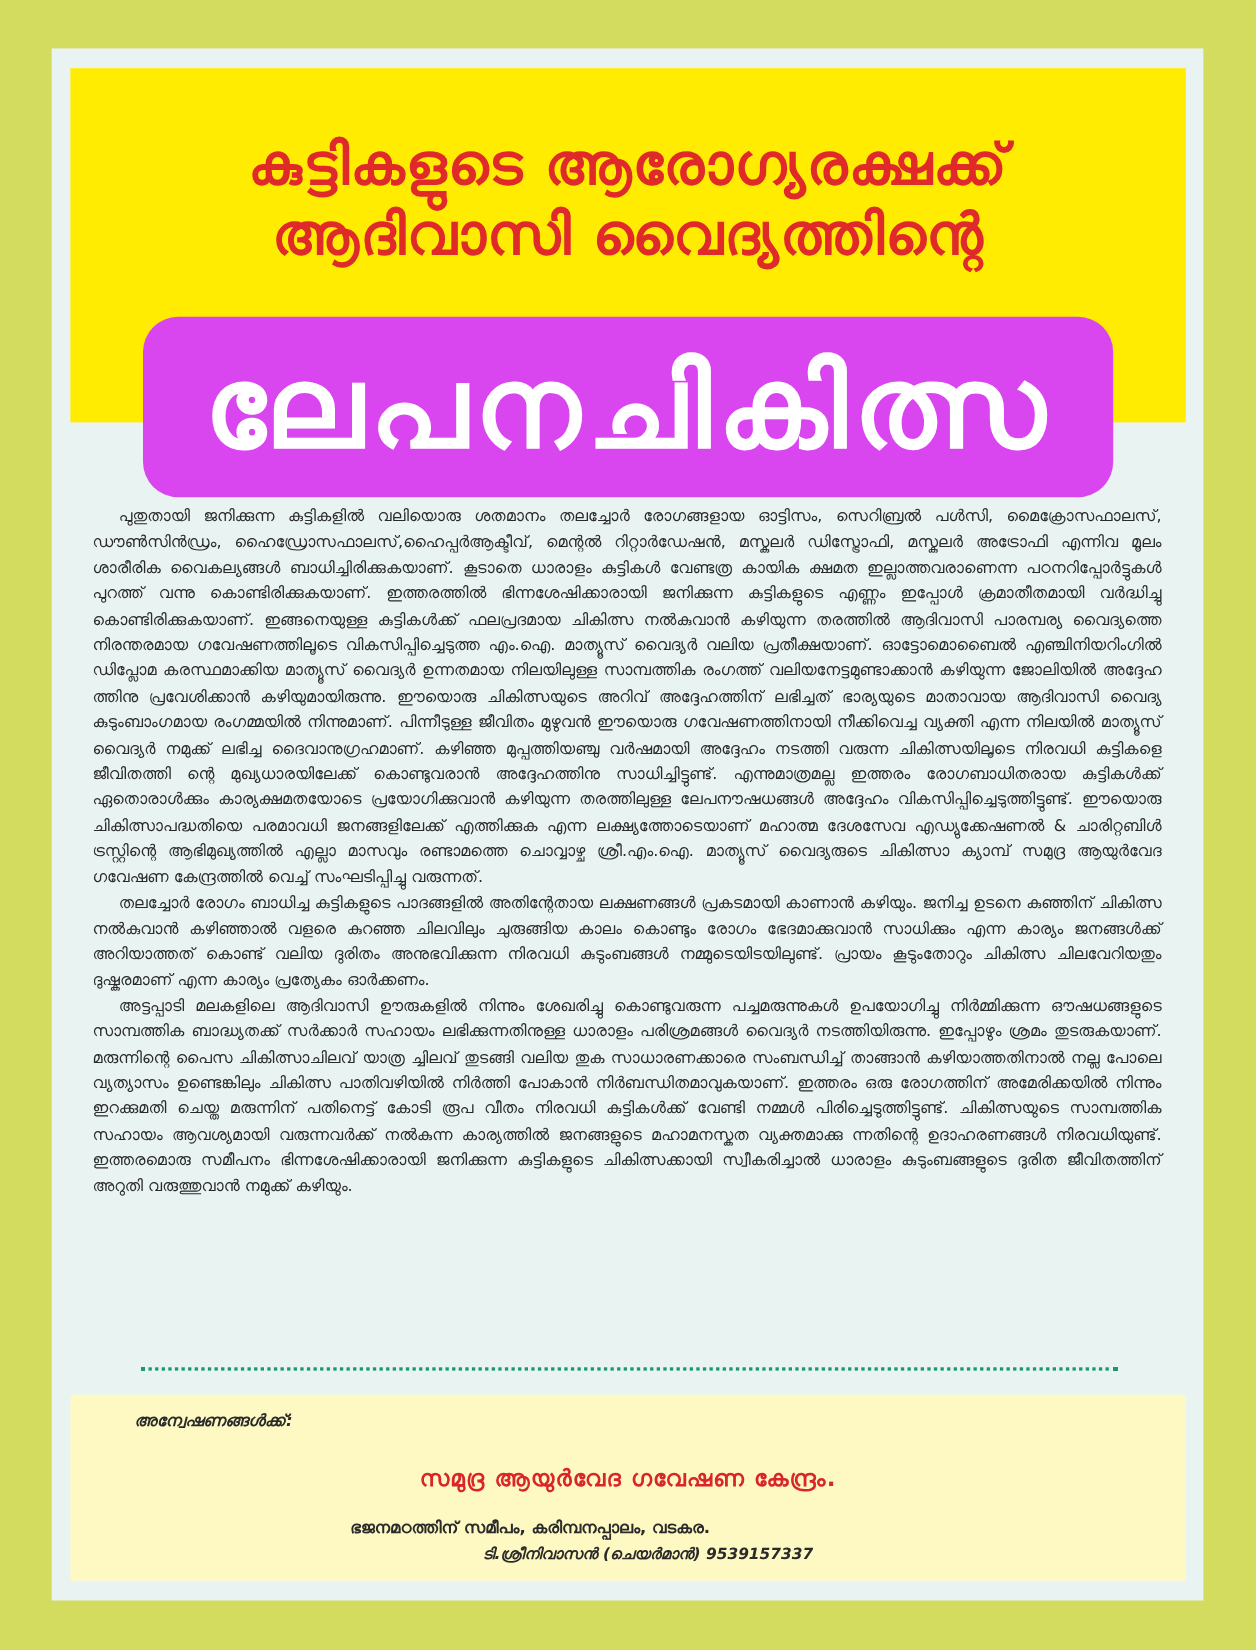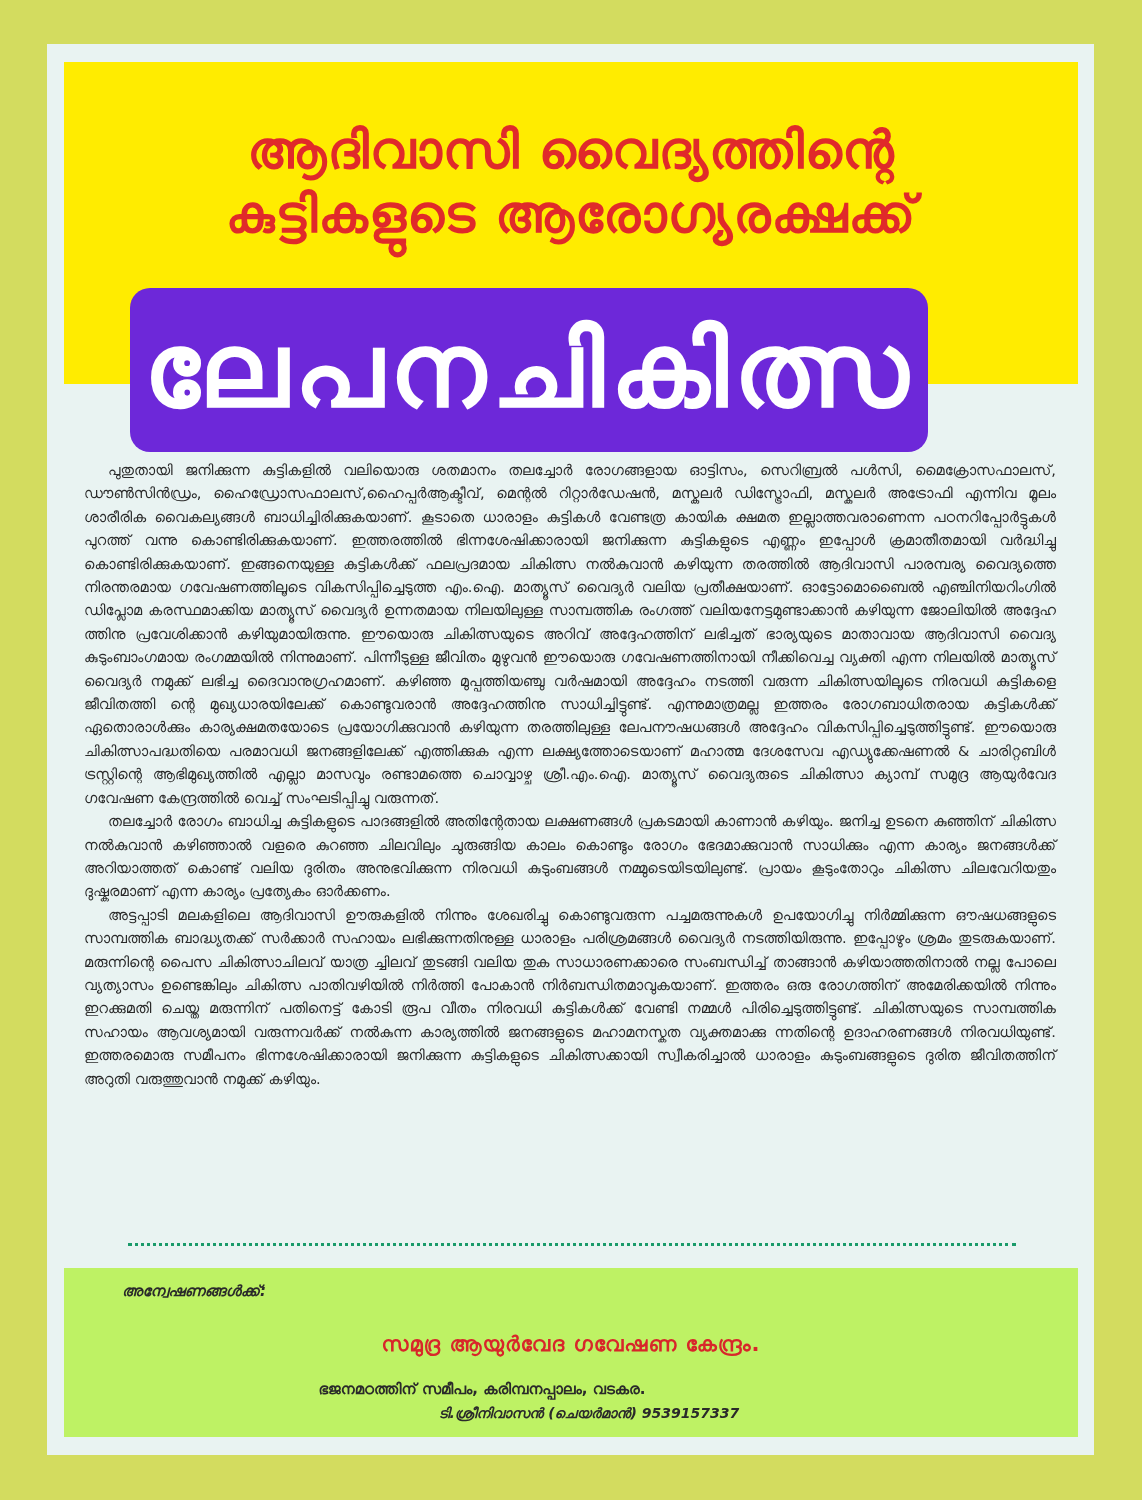--- a/index.html
+++ b/index.html
@@ -39,24 +39,24 @@
       font-weight: bold;
       font-size: 52px;
       line-height: 64px;
       letter-spacing: 1px;
     }
     .headline div { white-space: nowrap; }
     .green-box {
       position: absolute;
       left: 130px;
       top: 288px;
-      width: 798px;
+      width: 882px;
       height: 164px;
-      background: #6d28d9;
-      border-radius: 20px;
+      background: #d946ef;
+      border-radius: 32px;
       display: flex;
       align-items: center;
       justify-content: center;
     }
     .green-box span {
       color: #ffffff;
       font-weight: bold;
       font-size: 104px;
       letter-spacing: 6px;
       white-space: nowrap;
@@ -83,21 +83,21 @@
       width: 888px;
       height: 0;
       border-top: 3px dotted #1a9a6a;
     }
     .footer {
       position: absolute;
       left: 64px;
       top: 1268px;
       width: 1014px;
       height: 169px;
-      background: #bef264;
+      background: #fef9c3;
     }
     .enquiry-label {
       position: absolute;
       left: 58px;
       top: 14px;
       font-size: 15px;
       font-weight: bold;
       font-style: italic;
       color: #2a2a2a;
     }
@@ -146,22 +146,22 @@
     }
   </style>
 </head>
 <body>
 
 <div class="panel"></div>
 
 <div class="top-yellow"></div>
 
 <div class="headline">
+  <div>കുട്ടികളുടെ ആരോഗ്യരക്ഷക്ക്</div>
   <div>ആദിവാസി വൈദ്യത്തിന്റെ</div>
-  <div>കുട്ടികളുടെ ആരോഗ്യരക്ഷക്ക്</div>
 </div>
 
 <div class="green-box">
   <span>ലേപനചികിത്സ</span>
 </div>
 
 <div class="body-text">
   <p>പുതുതായി ജനിക്കുന്ന കുട്ടികളിൽ വലിയൊരു ശതമാനം തലച്ചോർ രോഗങ്ങളായ ഓട്ടിസം, സെറിബ്രൽ പൾസി, മൈക്രോസഫാലസ്, ഡൗൺസിൻഡ്രം, ഹൈഡ്രോസഫാലസ്,ഹൈപ്പർആക്ടീവ്, മെന്റൽ റിറ്റാർഡേഷൻ, മസ്കുലർ ഡിസ്ട്രോഫി, മസ്കുലർ അട്രോഫി എന്നിവ മൂലം ശാരീരിക വൈകല്യങ്ങൾ ബാധിച്ചിരിക്കുകയാണ്. കൂടാതെ ധാരാളം കുട്ടികൾ വേണ്ടത്ര കായിക ക്ഷമത ഇല്ലാത്തവരാണെന്ന പഠനറിപ്പോർട്ടുകൾ പുറത്ത് വന്നു കൊണ്ടിരിക്കുകയാണ്. ഇത്തരത്തിൽ ഭിന്നശേഷിക്കാരായി ജനിക്കുന്ന കുട്ടികളുടെ എണ്ണം ഇപ്പോൾ ക്രമാതീതമായി വർദ്ധിച്ചു കൊണ്ടിരിക്കുകയാണ്. ഇങ്ങനെയുള്ള കുട്ടികൾക്ക് ഫലപ്രദമായ ചികിത്സ നൽകുവാൻ കഴിയുന്ന തരത്തിൽ ആദിവാസി പാരമ്പര്യ വൈദ്യത്തെ നിരന്തരമായ ഗവേഷണത്തിലൂടെ വികസിപ്പിച്ചെടുത്ത എം.ഐ. മാത്യൂസ് വൈദ്യർ വലിയ പ്രതീക്ഷയാണ്. ഓട്ടോമൊബൈൽ എഞ്ചിനിയറിംഗിൽ ഡിപ്ലോമ കരസ്ഥമാക്കിയ മാത്യൂസ് വൈദ്യർ ഉന്നതമായ നിലയിലുള്ള സാമ്പത്തിക രംഗത്ത് വലിയനേട്ടമുണ്ടാക്കാൻ കഴിയുന്ന ജോലിയിൽ അദ്ദേഹ ത്തിനു പ്രവേശിക്കാൻ കഴിയുമായിരുന്നു. ഈയൊരു ചികിത്സയുടെ അറിവ് അദ്ദേഹത്തിന് ലഭിച്ചത് ഭാര്യയുടെ മാതാവായ ആദിവാസി വൈദ്യ കുടുംബാംഗമായ രംഗമ്മയിൽ നിന്നുമാണ്. പിന്നീടുള്ള ജീവിതം മുഴുവൻ ഈയൊരു ഗവേഷണത്തിനായി നീക്കിവെച്ച വ്യക്തി എന്ന നിലയിൽ മാത്യൂസ് വൈദ്യർ നമുക്ക് ലഭിച്ച ദൈവാനുഗ്രഹമാണ്. കഴിഞ്ഞ മുപ്പത്തിയഞ്ചു വർഷമായി അദ്ദേഹം നടത്തി വരുന്ന ചികിത്സയിലൂടെ നിരവധി കുട്ടികളെ ജീവിതത്തി ന്റെ മുഖ്യധാരയിലേക്ക് കൊണ്ടുവരാൻ അദ്ദേഹത്തിനു സാധിച്ചിട്ടുണ്ട്. എന്നുമാത്രമല്ല ഇത്തരം രോഗബാധിതരായ കുട്ടികൾക്ക് ഏതൊരാൾക്കും കാര്യക്ഷമതയോടെ പ്രയോഗിക്കുവാൻ കഴിയുന്ന തരത്തിലുള്ള ലേപനൗഷധങ്ങൾ അദ്ദേഹം വികസിപ്പിച്ചെടുത്തിട്ടുണ്ട്. ഈയൊരു ചികിത്സാപദ്ധതിയെ പരമാവധി ജനങ്ങളിലേക്ക് എത്തിക്കുക എന്ന ലക്ഷ്യത്തോടെയാണ് മഹാത്മ ദേശസേവ എഡ്യുക്കേഷണൽ &amp; ചാരിറ്റബിൾ ട്രസ്റ്റിന്റെ ആഭിമുഖ്യത്തിൽ എല്ലാ മാസവും രണ്ടാമത്തെ ചൊവ്വാഴ്ച ശ്രീ.എം.ഐ. മാത്യൂസ് വൈദ്യരുടെ ചികിത്സാ ക്യാമ്പ് സമുദ്ര ആയുർവേദ ഗവേഷണ കേന്ദ്രത്തിൽ വെച്ച് സംഘടിപ്പിച്ചു വരുന്നത്.</p>
   <p>തലച്ചോർ രോഗം ബാധിച്ച കുട്ടികളുടെ പാദങ്ങളിൽ അതിന്റേതായ ലക്ഷണങ്ങൾ പ്രകടമായി കാണാൻ കഴിയും. ജനിച്ച ഉടനെ കുഞ്ഞിന് ചികിത്സ നൽകുവാൻ കഴിഞ്ഞാൽ വളരെ കുറഞ്ഞ ചിലവിലും ചുരുങ്ങിയ കാലം കൊണ്ടും രോഗം ഭേദമാക്കുവാൻ സാധിക്കും എന്ന കാര്യം ജനങ്ങൾക്ക് അറിയാത്തത് കൊണ്ട് വലിയ ദുരിതം അനുഭവിക്കുന്ന നിരവധി കുടുംബങ്ങൾ നമ്മുടെയിടയിലുണ്ട്. പ്രായം കൂടുംതോറും ചികിത്സ ചിലവേറിയതും ദുഷ്കരമാണ് എന്ന കാര്യം പ്രത്യേകം ഓർക്കണം.</p>
   <p>അട്ടപ്പാടി മലകളിലെ ആദിവാസി ഊരുകളിൽ നിന്നും ശേഖരിച്ചു കൊണ്ടുവരുന്ന പച്ചമരുന്നുകൾ ഉപയോഗിച്ചു നിർമ്മിക്കുന്ന ഔഷധങ്ങളുടെ സാമ്പത്തിക ബാദ്ധ്യതക്ക് സർക്കാർ സഹായം ലഭിക്കുന്നതിനുള്ള ധാരാളം പരിശ്രമങ്ങൾ വൈദ്യർ നടത്തിയിരുന്നു. ഇപ്പോഴും ശ്രമം തുടരുകയാണ്. മരുന്നിന്റെ പൈസ ചികിത്സാചിലവ് യാത്ര ച്ചിലവ് തുടങ്ങി വലിയ തുക സാധാരണക്കാരെ സംബന്ധിച്ച് താങ്ങാൻ കഴിയാത്തതിനാൽ നല്ല പോലെ വ്യത്യാസം ഉണ്ടെങ്കിലും ചികിത്സ പാതിവഴിയിൽ നിർത്തി പോകാൻ നിർബന്ധിതമാവുകയാണ്. ഇത്തരം ഒരു രോഗത്തിന് അമേരിക്കയിൽ നിന്നും ഇറക്കുമതി ചെയ്ത മരുന്നിന് പതിനെട്ട് കോടി രൂപ വീതം നിരവധി കുട്ടികൾക്ക് വേണ്ടി നമ്മൾ പിരിച്ചെടുത്തിട്ടുണ്ട്. ചികിത്സയുടെ സാമ്പത്തിക സഹായം ആവശ്യമായി വരുന്നവർക്ക് നൽകുന്ന കാര്യത്തിൽ ജനങ്ങളുടെ മഹാമനസ്കത വ്യക്തമാക്കു ന്നതിന്റെ ഉദാഹരണങ്ങൾ നിരവധിയുണ്ട്. ഇത്തരമൊരു സമീപനം ഭിന്നശേഷിക്കാരായി ജനിക്കുന്ന കുട്ടികളുടെ ചികിത്സക്കായി സ്വീകരിച്ചാൽ ധാരാളം കുടുംബങ്ങളുടെ ദുരിത ജീവിതത്തിന് അറുതി വരുത്തുവാൻ നമുക്ക് കഴിയും.</p>

